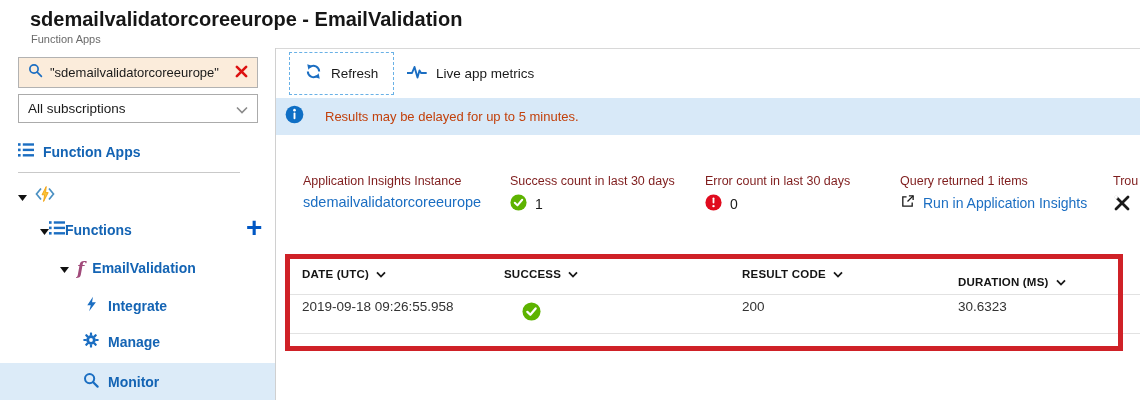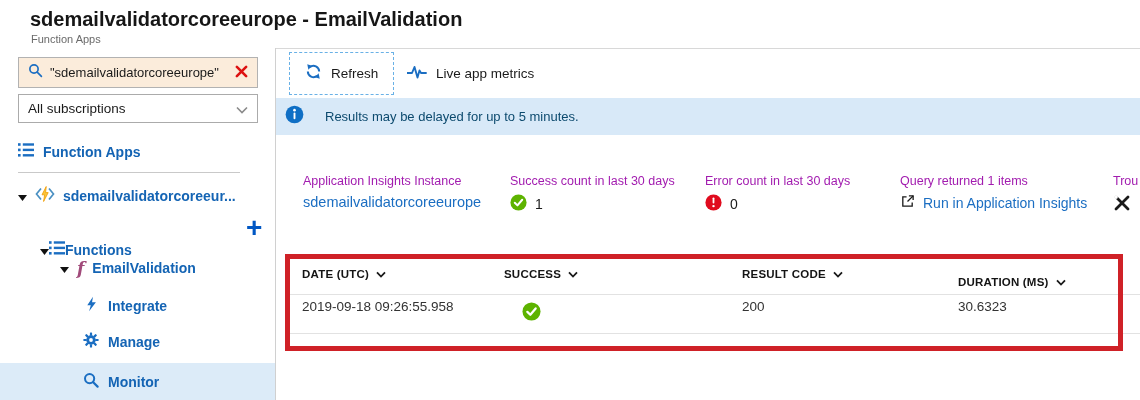--- a/index.html
+++ b/index.html
@@ -24,24 +24,24 @@
   .monitor-highlight { position:absolute; left:0; top:315px; width:275px; height:37px; background:#dcebf8; display:flex; align-items:center; padding-left:83px; gap:9px; }
   .f-glyph { font-family:"DejaVu Serif",serif; font-style:italic; font-size:17px; font-weight:600; color:#a14a7a; line-height:16px; }
 
   
   .main { position:absolute; left:276px; top:48px; width:864px; height:352px; border-top:1px solid #d8d8d8; background:#fff; }
   .refresh-btn { position:absolute; left:13px; top:3px; height:43px; border:1px dashed #69b1e6; display:flex; align-items:center; gap:9px; padding:0 15px; background:#fff; cursor:pointer; }
   .livemetrics-btn { position:absolute; left:119px; top:3px; height:43px; display:flex; align-items:center; gap:9px; padding:0 12px; cursor:pointer; }
   .tool-label { font-size:13.5px; color:#1a1a1a; }
   .banner { position:absolute; left:0; top:49px; width:864px; height:37px; background:#d8e9f8; display:flex; align-items:center; }
   .banner-icon { margin-left:9px; }
-  .banner-text { margin-left:21px; font-size:13px; color:#0c4a6e; }
+  .banner-text { margin-left:21px; font-size:13px; color:#c2410c; }
 
   .stat { position:absolute; top:125px; }
-  .stat-label { font-size:12.5px; color:#a21caf; white-space:nowrap; }
+  .stat-label { font-size:12.5px; color:#7f1d1d; white-space:nowrap; }
   .stat-value { margin-top:6px; display:flex; align-items:center; gap:8px; font-size:14px; color:#1a1a1a; }
   .stat-link { font-size:14px; color:#1b6ec2; cursor:pointer; white-space:nowrap; }
 
   
   .th { position:absolute; top:219px; display:flex; align-items:center; gap:7px; font-size:11.5px; font-weight:700; color:#141414; letter-spacing:.2px; cursor:pointer; }
   .hline { position:absolute; left:14px; width:850px; height:1px; background:#e2e2e2; }
   .cell { position:absolute; top:250px; font-size:13.5px; color:#333; }
   .annotation-box { position:absolute; left:9px; top:205px; width:838px; height:97px; border:5px solid #cf2127; pointer-events:none; }
 
   .icon { display:inline-block; flex:none; }
@@ -103,24 +103,23 @@
             <polygon points="0,0 9,0 4.5,6" fill="#111"></polygon>
           </svg>
       </span>
       <span class="icon">
         <svg width="20" height="16" viewBox="0 0 20 16">
             <path d="M6 2.5 L1.5 8 L6 13.5" stroke="#4a90c2" fill="none" stroke-width="1.7"></path>
             <path d="M14 2.5 L18.5 8 L14 13.5" stroke="#4a90c2" fill="none" stroke-width="1.7"></path>
             <polygon points="11.2,0.5 7,8.8 9.6,8.8 8.6,15.5 13.2,6.6 10.6,6.6" fill="#fbc53a" stroke="#ef9a00" stroke-width="0.8"></polygon>
           </svg>
       </span>
-      <span class="tree-label">sdemailvalidatorcoreeur...</span>
-    </div>
-
-    <div class="tree-row" style="left:40px; top:193px; gap:0;">
+    </div>
+
+    <div class="tree-row" style="left:40px; top:173px; gap:0;">
       <span class="icon">
         <svg width="9" height="6" viewBox="0 0 9 6">
             <polygon points="0,0 9,0 4.5,6" fill="#111"></polygon>
           </svg>
       </span>
       <span class="icon">
         <svg width="16" height="14" viewBox="0 0 16 14" fill="#1b6ec2">
             <rect x="0" y="0.2" width="2.6" height="2.6"></rect>
             <rect x="0" y="5.6" width="2.6" height="2.6"></rect>
             <rect x="0" y="11" width="2.6" height="2.6"></rect>

